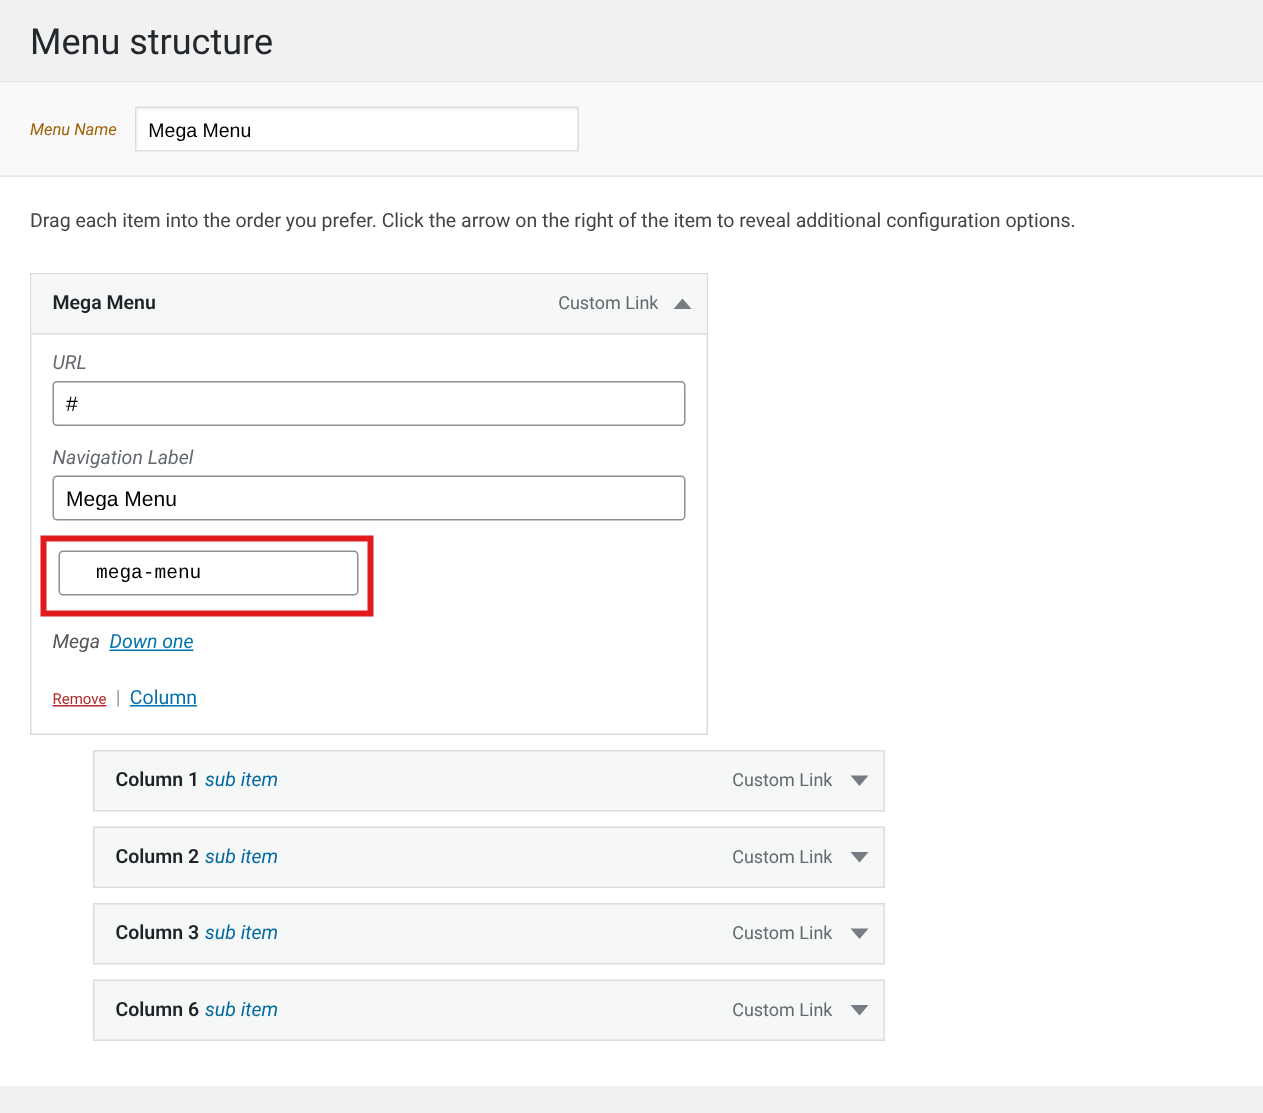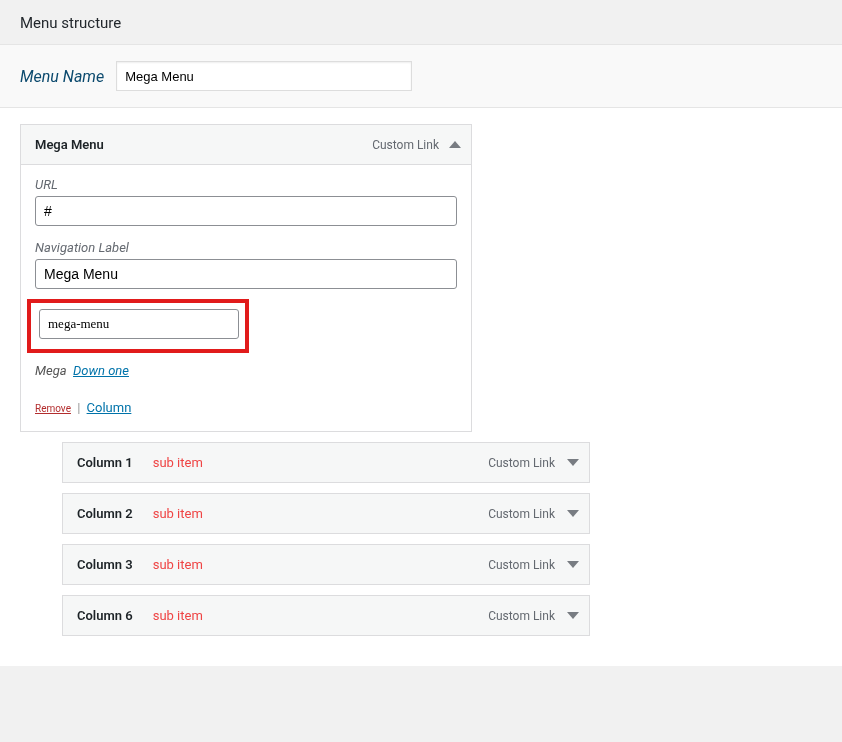--- a/index.html
+++ b/index.html
@@ -13,36 +13,36 @@
   .wrap {
     width: 842px;
     background: #f1f1f1;
   }
   .heading {
     padding: 14px 20px 12px 20px;
     border-bottom: 1px solid #e5e5e5;
   }
   .heading h2 {
     margin: 0;
-    font-size: 15px;
+    font-size: 24px;
     font-weight: 400;
     color: #23282d;
   }
   .menu-name-row {
     background: #f9f9f9;
     border-bottom: 1px solid #e5e5e5;
     padding: 16px 20px;
     display: flex;
     align-items: center;
     gap: 12px;
   }
   .menu-name-row label {
     font-style: italic;
-    color: #0c4a6e;
-    font-size: 16px;
+    color: #a16207;
+    font-size: 11px;
   }
   .menu-name-input {
     padding: 5px 8px;
     border: 1px solid #ddd;
     background: #fff;
     font-size: 13px;
     width: 296px;
     height: 30px;
     box-shadow: inset 0 1px 2px rgba(0,0,0,.07);
   }
@@ -124,24 +124,24 @@
     padding: 6px 8px 10px 8px;
     display: inline-block;
     width: 222px;
     margin-left: -8px;
     margin-top: -4px;
     margin-bottom: 10px;
   }
   .highlight-box .field-label { margin-bottom: 6px; }
   .css-input {
     width: 200px;
-    padding: 5px 8px;
+    padding: 5px 24px;
     border: 1px solid #8c8f94;
     border-radius: 3px;
-    font-family: Liberation Serif, serif;
+    font-family: Liberation Mono, monospace;
     font-size: 13px;
     height: 30px;
   }
   .move-row {
     font-style: italic;
     color: #555;
     margin-bottom: 22px;
     font-size: 13px;
   }
   .move-row a {
@@ -175,23 +175,24 @@
     align-items: center;
     padding: 12px 10px 12px 14px;
     margin-bottom: 10px;
   }
   .sub-item .col-title {
     font-weight: 600;
     color: #1d2327;
     font-size: 13px;
   }
   .sub-item .subtext {
-    color: #ef4444;
-    font-size: 13px;
-    margin-left: 20px;
+    color: #0369a1;
+    font-style: italic;
+    font-size: 13px;
+    margin-left: 4px;
   }
   .sub-item .spacer { flex: 1; }
   .sub-item .type {
     color: #646970;
     font-size: 12px;
     margin-right: 12px;
   }
 </style>
 </head>
 <body>
@@ -199,20 +200,21 @@
 <div class="wrap">
   <div class="heading">
     <h2>Menu structure</h2>
   </div>
 
   <div class="menu-name-row">
     <label>Menu Name</label>
     <input type="text" class="menu-name-input" value="Mega Menu" style="">
   </div>
 
+  <div class="instructions">Drag each item into the order you prefer. Click the arrow on the right of the item to reveal additional configuration options.</div>
 
   <div class="items-area">
 
     <div class="item-expanded">
       <div class="item-header">
         <span class="item-title">Mega Menu</span>
         <span class="item-type">Custom Link</span>
         <span class="arrow arrow-up"></span>
       </div>
       <div class="item-body">

